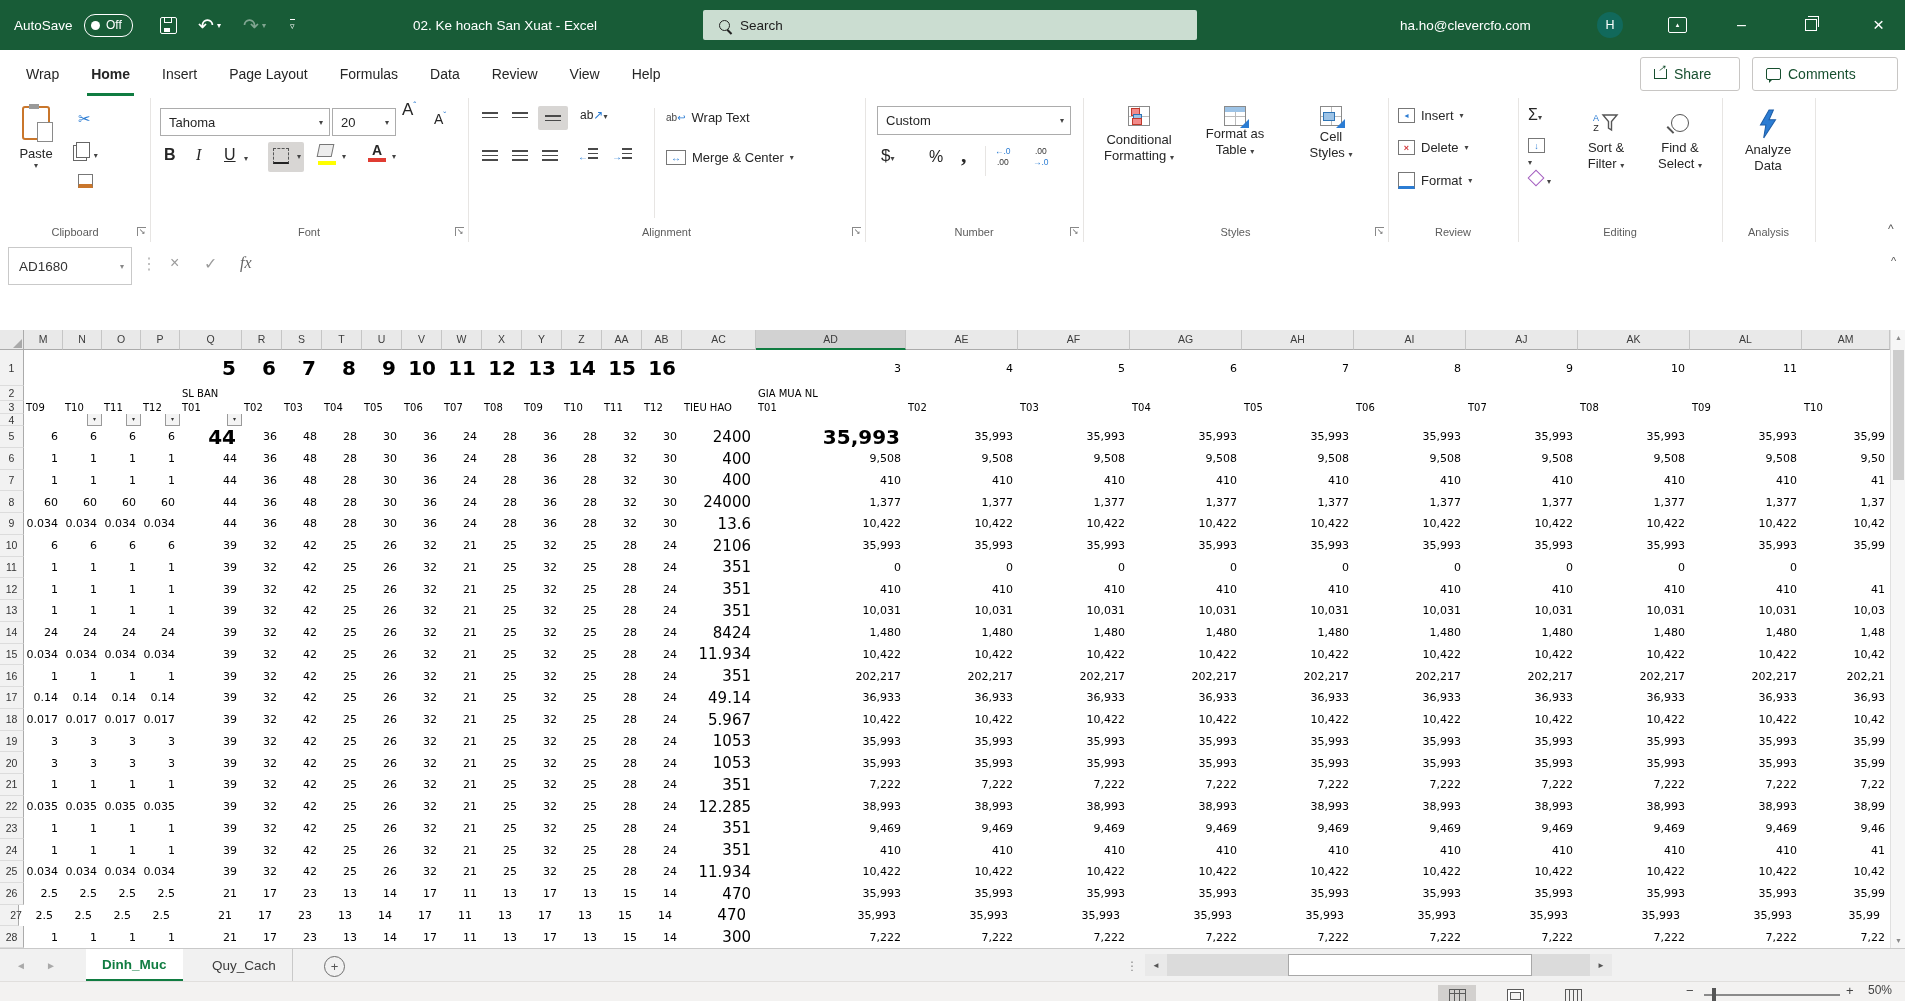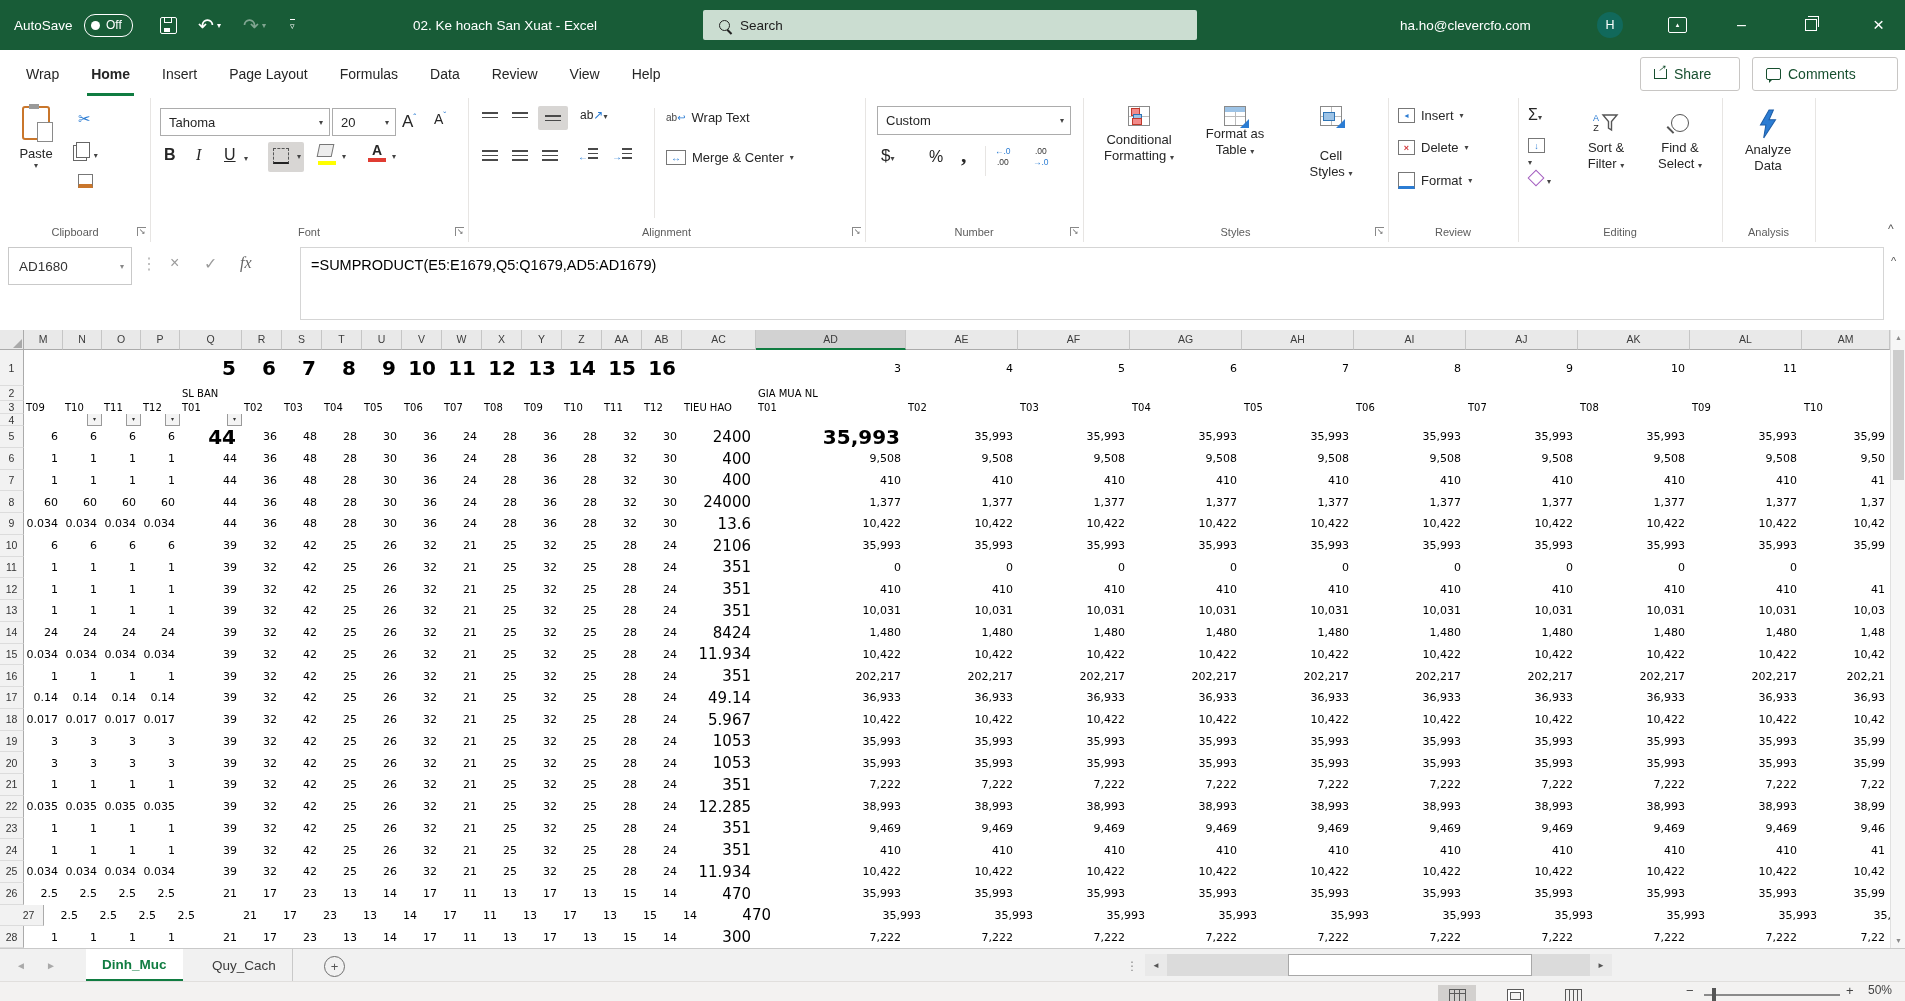--- a/index.html
+++ b/index.html
@@ -220,21 +220,21 @@
 
   <div class="grp" style="left:150px;width:318px">
     <div class="fbox abs" style="left:10px;top:10px;width:168px;height:26px">
       <span style="padding-left:8px;flex:1">Tahoma</span>
       <span class="dd" style="padding-right:6px">▾</span>
     </div>
     <div class="fbox abs" style="left:182px;top:10px;width:62px;height:26px">
       <span style="padding-left:8px;flex:1">20</span>
       <span class="dd" style="padding-right:6px">▾</span>
     </div>
-    <div class="abs" style="left:252px;top:14px;font-size:17px"><span>A</span><span style="color:#2B7CD3;font-size:9px;vertical-align:super">ˆ</span></div>
+    <div class="abs" style="left:252px;top:2px;font-size:17px"><span>A</span><span style="color:#2B7CD3;font-size:9px;vertical-align:super">ˆ</span></div>
     <div class="abs" style="left:284px;top:12px;font-size:14px"><span>A</span><span style="color:#2B7CD3;font-size:9px;vertical-align:super">ˇ</span></div>
     <div class="abs" style="left:14px;top:48px;font-size:16px;font-weight:bold"><span>B</span></div>
     <div class="abs" style="left:46px;top:48px;font-size:16px;font-style:italic;font-family:'Liberation Serif',serif"><span>I</span></div>
     <div class="abs" style="left:74px;top:48px;font-size:16px;text-decoration:underline"><span>U</span></div>
     <div class="abs dd" style="left:94px;top:56px">▾</div>
     <div class="abs pressed" style="left:118px;top:44px;width:36px;height:30px">
       <span style="position:absolute;left:5px;top:6px;width:16px;height:16px;border:1px dashed #555;border-bottom:2px solid #222;box-sizing:border-box"></span>
       <span class="dd" style="position:absolute;right:3px;top:10px">▾</span>
     </div>
     <div class="abs" style="left:168px;top:46px">
@@ -316,21 +316,21 @@
         <div style="position:absolute;right:-4px;bottom:-3px;width:0;height:0;border-left:9px solid transparent;border-bottom:9px solid #2B7CD3"></div>
       </div>
       <div class="l2" style="margin-top:0">Format as</div>
       <div class="l2"><span>Table</span> <span class="dd">▾</span></div>
     </div>
     <div class="bigbtn" style="left:202px;top:8px;width:92px">
       <div class="gridic" style="margin:0 auto">
         <div style="position:absolute;left:2px;top:5px;width:10px;height:7px;background:#9DC3E6;border:1px solid #2E74B5"></div>
         <div style="position:absolute;right:-4px;bottom:-3px;width:0;height:0;border-left:9px solid transparent;border-bottom:9px solid #2B7CD3"></div>
       </div>
-      <div class="l2" style="margin-top:22px">Cell</div>
+      <div class="l2" style="margin-top:3px">Cell</div>
       <div class="l2"><span>Styles</span> <span class="dd">▾</span></div>
     </div>
     <div class="glabel">Styles</div>
     <div class="glaunch">↘</div>
   </div>
 
   <div class="grp" style="left:1388px;width:130px">
     <div class="abs" style="left:10px;top:10px;display:flex;align-items:center;gap:6px">
       <span class="ebox">
           <span style="color:#2B7CD3;font-size:8px">◂</span>
@@ -402,21 +402,20 @@
 
 <div id="fbar">
   <div id="namebox">
     <span style="padding-left:10px;flex:1">AD1680</span>
     <span class="dd" style="padding-right:7px;color:#888">▾</span>
   </div>
   <div class="fgly" style="left:141px;color:#b5b5b5">⋮</div>
   <div class="fgly" style="left:170px">×</div>
   <div class="fgly" style="left:204px">✓</div>
   <div class="fgly" style="left:240px;font-style:italic;font-family:'Liberation Serif',serif;color:#666">fx</div>
-  <div id="fxbox"><span>=SUMPRODUCT(E5:E1679,Q5:Q1679,AD5:AD1679)</span></div>
   <div class="abs" style="left:1891px;top:12px;font-size:11px;color:#555"><span>^</span></div>
 </div>
 
 <div id="grid">
     <div class="g-row" style="height: 20px;">
       <div class="g-corner" style="width: 24px;">
         <div class="tri"></div>
       </div>
       <div class="g-ch" style="width: 39px;">M</div>
       <div class="g-ch" style="width: 39px;">N</div>
@@ -1228,21 +1227,21 @@
       <div class="g-cell num" style="width: 112px;">35,993</div>
       <div class="g-cell num" style="width: 112px;">35,993</div>
       <div class="g-cell num" style="width: 112px;">35,993</div>
       <div class="g-cell num" style="width: 112px;">35,993</div>
       <div class="g-cell num" style="width: 112px;">35,993</div>
       <div class="g-cell num" style="width: 112px;">35,993</div>
       <div class="g-cell num" style="width: 112px;">35,993</div>
       <div class="g-cell num" style="width: 88px;">35,99</div>
     </div>
     <div class="g-row" style="height: 21.75px;">
-      <div class="g-gut" style="width: 44px; padding-left: 14px;">27</div>
+      <div class="g-gut" style="width: 19px; padding-left: 14px;">27</div>
       <div class="g-cell num" style="width: 39px;">2.5</div>
       <div class="g-cell num" style="width: 39px;">2.5</div>
       <div class="g-cell num" style="width: 39px;">2.5</div>
       <div class="g-cell num" style="width: 39px;">2.5</div>
       <div class="g-cell num" style="width: 62px;">21</div>
       <div class="g-cell num" style="width: 40px;">17</div>
       <div class="g-cell num" style="width: 40px;">23</div>
       <div class="g-cell num" style="width: 40px;">13</div>
       <div class="g-cell num" style="width: 40px;">14</div>
       <div class="g-cell num" style="width: 40px;">17</div>

